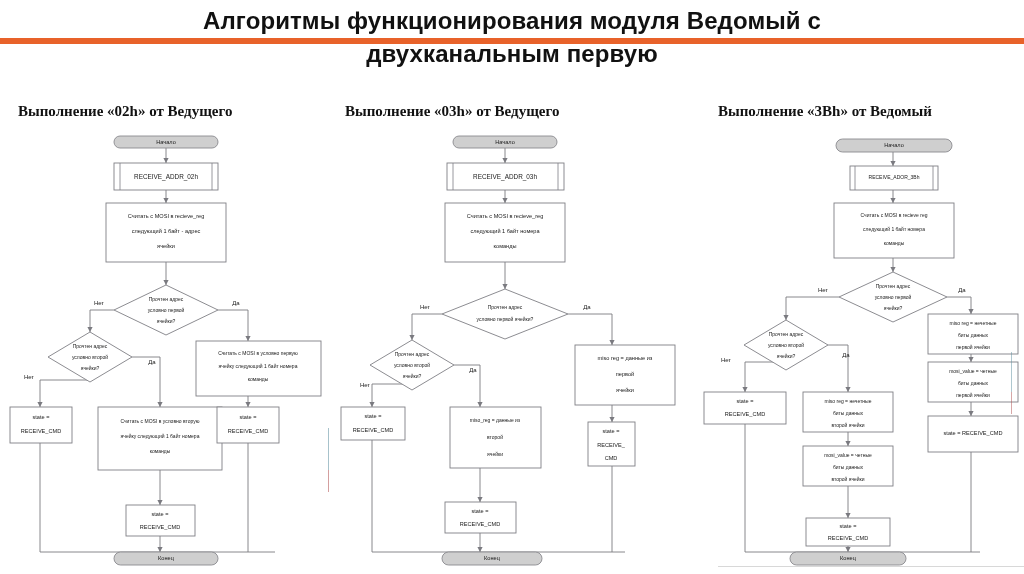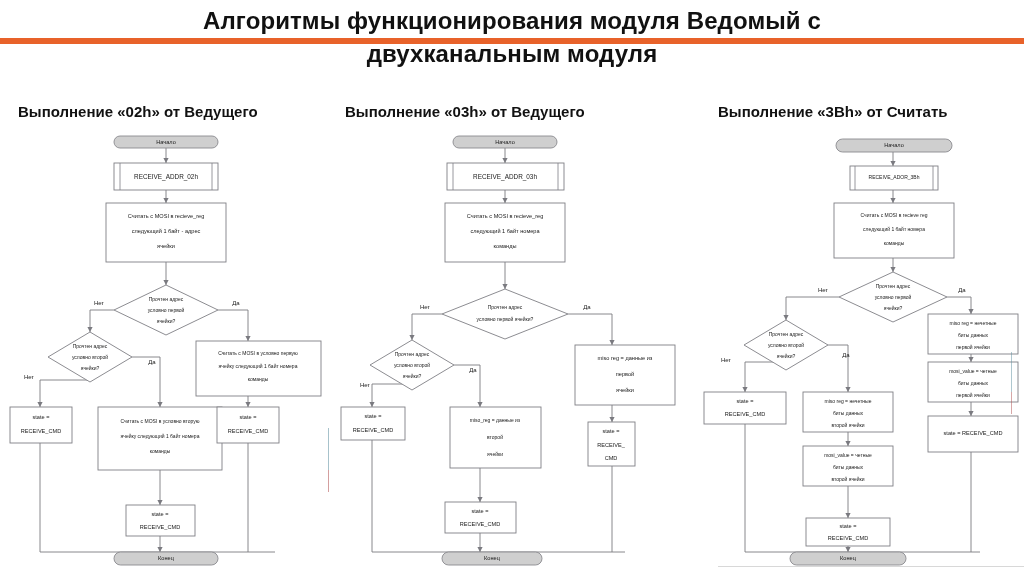--- a/index.html
+++ b/index.html
@@ -46,21 +46,21 @@
     background: #E8622A;
   }
   
   .col-head {
     position: absolute;
     top: 103px;
     font-size: 15px;
     font-weight: 700;
     color: #111111;
     white-space: nowrap;
-    font-family: Liberation Sans, sans-serif;
+    font-family: Liberation Serif, serif;
   }
   #head-0 { left: 18px; }
   #head-1 { left: 345px; text-align: center; }
   #head-2 { left: 718px; }
 
   
   .chart-svg {
     position: absolute;
     top: 0;
     left: 0;
@@ -151,27 +151,27 @@
     background: #d8d8d8;
   }
 </style>
 </head>
 <body>
 
 <div id="slide">
 
   <div class="title-wrap">
     <div class="title-line">Алгоритмы функционирования модуля Ведомый с</div>
-    <div class="title-line">двухканальным модуля</div>
+    <div class="title-line">двухканальным первую</div>
   </div>
   <div class="accent-bar"></div>
 
   <div class="col-head" id="head-0">Выполнение «02h» от Ведущего</div>
   <div class="col-head" id="head-1">Выполнение «03h» от Ведущего</div>
-  <div class="col-head" id="head-2">Выполнение «3Bh» от Считать</div>
+  <div class="col-head" id="head-2">Выполнение «3Bh» от Ведомый</div>
 
   <svg class="chart-svg" id="svg-col0" width="1024" height="574" viewBox="0 0 1024 574">
 
     <g class="conn">
       <path d="M166,147 L166,163"></path>
       <path d="M166,190 L166,203"></path>
       <path d="M166,262 L166,285"></path>
       <path d="M114,310 L90,310 L90,332"></path>
       <path d="M218,310 L248,310 L248,341"></path>
       <path d="M90,357 L90,380 L40,380 L40,407"></path>

